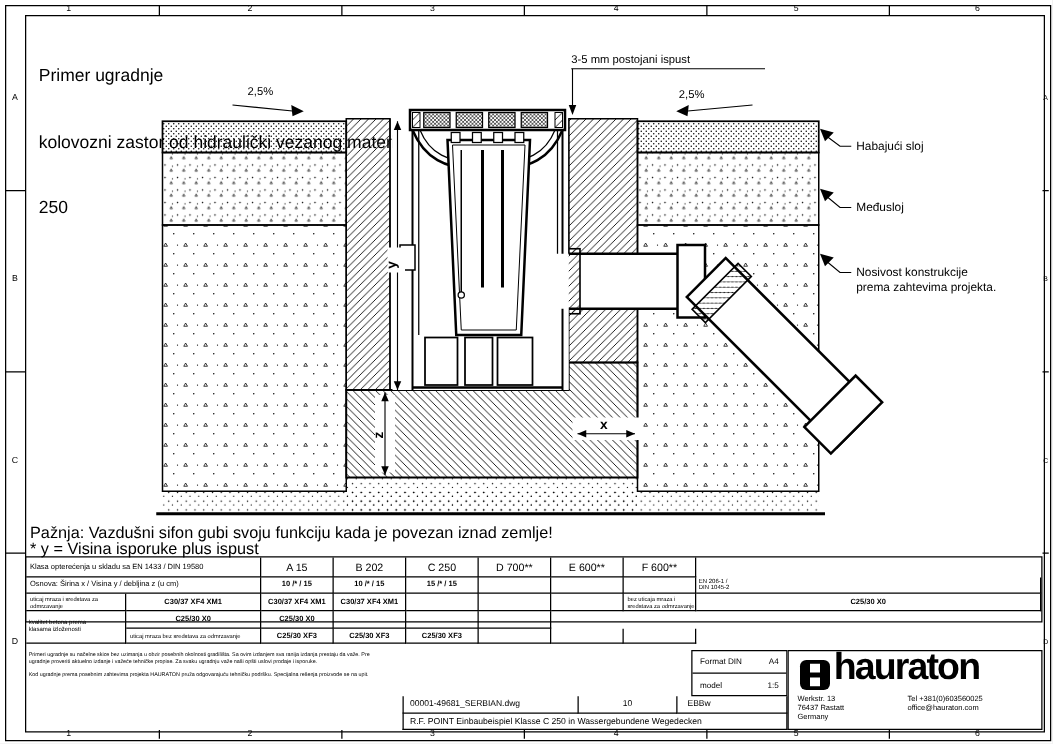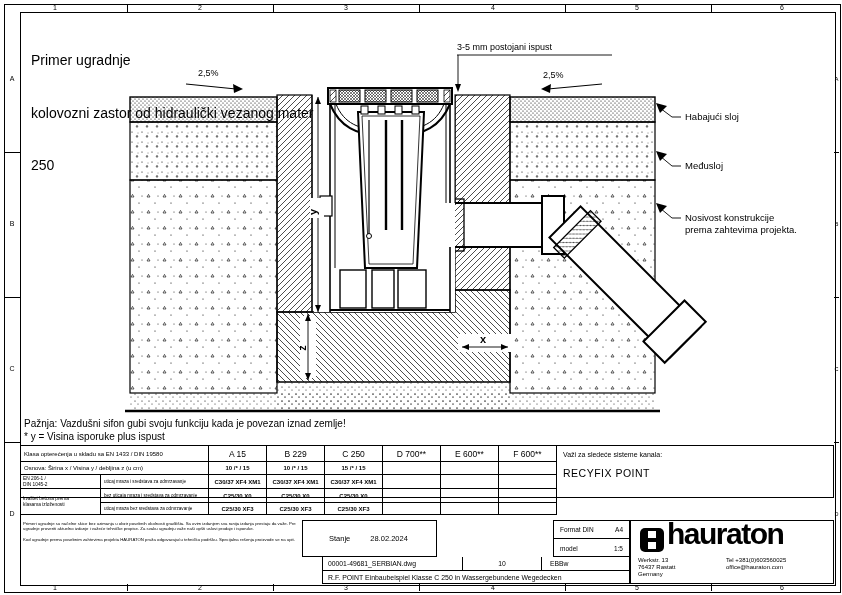--- a/index.html
+++ b/index.html
@@ -11,21 +11,21 @@
   .inner-frame{left:20px;top:12px;width:814px;height:572px;border:1.5px solid #000;}
   .tick-top{top:4px;height:8px;width:1px;background:#000;}
   .tick-bottom{top:584px;height:7px;width:1px;background:#000;}
   .tick-left{left:4px;width:16px;height:1px;background:#000;}
   .tick-right{left:834px;width:5px;height:1px;background:#000;}
   .ruler-num{font-size:7px;width:16px;text-align:center;}
   .ruler-letter{font-size:7px;width:12px;text-align:center;}
   .ruler-letter-r{font-size:5.5px;width:5px;text-align:center;}
   
   .sheet-title{left:31px;top:17px;font-size:14px;line-height:17.5px;white-space:pre;}
-  .note-line{left:24px;font-size:10px;white-space:nowrap;}
+  .note-line{left:24px;font-size:13px;white-space:nowrap;}
   
   .spec-table{left:20px;top:445px;width:814px;height:53px;border:1px solid #000;
       display:grid;box-sizing:border-box;
       grid-template-columns:80px 108px 58px 58px 58px 58px 58px 58px 1fr;
       grid-template-rows:16px 13px 14px 14px 12px;}
   .spec-table>div{border-right:1px solid #000;border-bottom:1px solid #000;
       display:flex;align-items:center;justify-content:center;overflow:hidden;box-sizing:border-box;}
   .c-span2{grid-column:1 / 3;}
   .c-left{justify-content:flex-start !important;padding-left:3px;}
   .hdr{font-size:8.5px;}
@@ -294,29 +294,25 @@
       <text x="685" y="233" font-size="9.5">prema zahtevima projekta.</text>
     </g>
   </svg>
 
   <div class="abs note-line" style="top:418px">Pažnja: Vazdušni sifon gubi svoju funkciju kada je povezan iznad zemlje!</div>
   <div class="abs note-line" style="top:431px">* y = Visina isporuke plus ispust</div>
 
   <div class="spec-table abs">
     <div class="c-span2 lbl c-left">Klasa opterećenja u skladu sa EN 1433 / DIN 19580</div>
     <div class="hdr">A 15</div>
-    <div class="hdr">B 229</div>
+    <div class="hdr">B 202</div>
     <div class="hdr">C 250</div>
     <div class="hdr">D 700**</div>
     <div class="hdr">E 600**</div>
     <div class="hdr">F 600**</div>
-    <div class="panel">
-      <div class="p1">Važi za sledeće sisteme kanala:</div>
-      <div class="p2">RECYFIX POINT</div>
-    </div>
 
     <div class="c-span2 lbl c-left">Osnova: Širina x / Visina y / debljina z (u cm)</div>
     <div class="val">10 /* / 15</div>
     <div class="val">10 /* / 15</div>
     <div class="val">15 /* / 15</div>
     <div class="val"></div>
     <div class="val"></div>
     <div class="val"></div>
 
     <div class="norm-cell">
@@ -350,24 +346,20 @@
     <div class="val"></div>
     <div class="val"></div>
     <div class="val"></div>
   </div>
 
   <div class="abs disclaimer">
     <p>Primeri ugradnje su načelne skice bez uzimanja u obzir posebnih okolnosti gradilišta. Sa ovim izdanjem sva ranija izdanja prestaju da važe. Pre ugradnje proveriti aktuelno izdanje i važeće tehničke propise. Za svaku ugradnju važe naši opšti uslovi prodaje i isporuke.</p>
     <p>Kod ugradnje prema posebnim zahtevima projekta HAURATON pruža odgovarajuću tehničku podršku. Specijalna rešenja proizvode se na upit.</p>
   </div>
 
-  <div class="abs box stanje-box">
-    <span>Stanje</span>
-    <span>28.02.2024</span>
-  </div>
 
 
   <div class="abs box format-box">
     <div class="format-row first">
       <span>Format DIN</span>
       <span>A4</span>
     </div>
     <div class="format-row">
       <span>model</span>
       <span>1:5</span>

